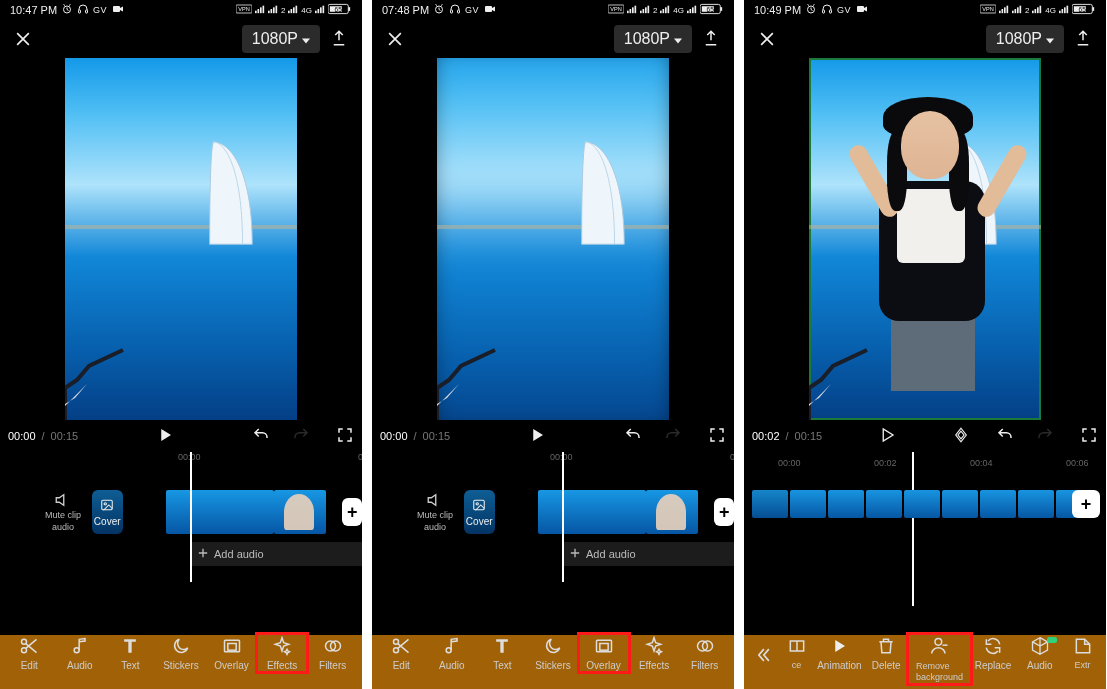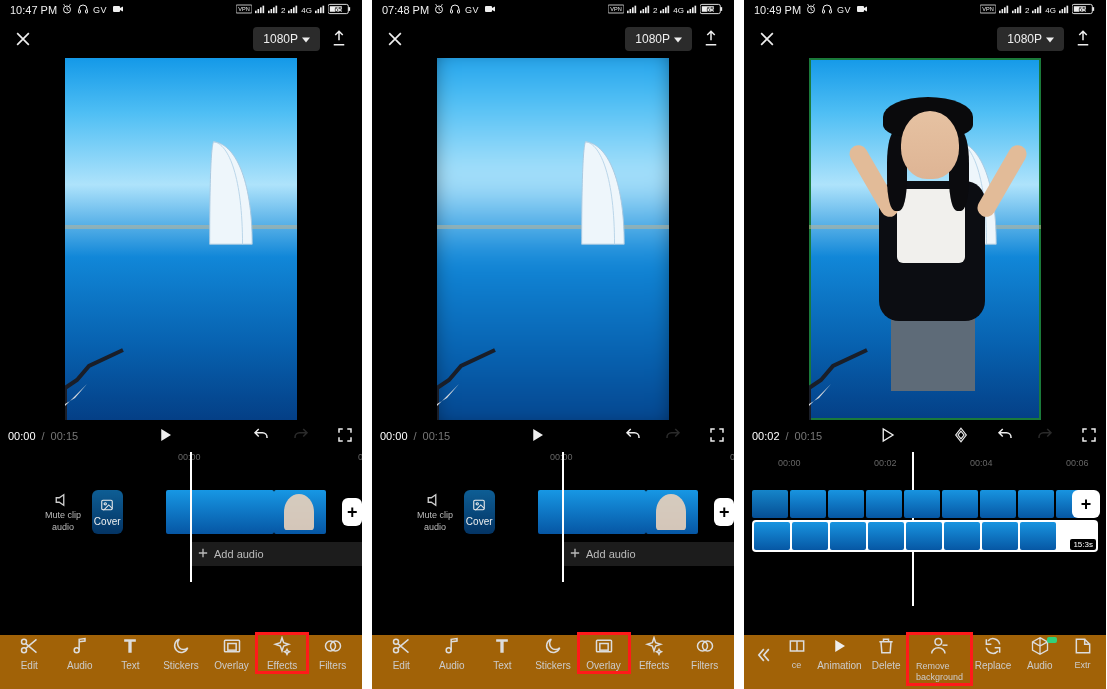--- a/index.html
+++ b/index.html
@@ -4,21 +4,21 @@
 <style>
 html,body{margin:0;padding:0;background:#fff;font-family:-apple-system,Helvetica,Arial,sans-serif;}
 .wrap{display:flex;gap:10px;padding:0;}
 .phone{width:362px;height:689px;background:#000;position:relative;overflow:hidden;color:#eee;font-size:10px;}
 .statusbar{display:flex;align-items:center;height:20px;padding:0 10px;}
 .sb-left{display:flex;align-items:center;gap:4px;font-size:11px;font-weight:500;}
 .sb-right{margin-left:auto;display:flex;align-items:center;gap:3px;}
 .titlebar{display:flex;align-items:center;height:38px;padding:0 12px;gap:10px;}
 .close-x{width:22px;height:22px;display:flex;align-items:center;justify-content:center;}
 .spacer{flex:1;}
-.resbtn{background:#2b2b2b;border-radius:4px;padding:5px 10px;font-size:12px;display:flex;align-items:center;gap:4px;}
+.resbtn{background:#2b2b2b;border-radius:4px;padding:5px 10px;font-size:16px;display:flex;align-items:center;gap:4px;}
 .export{width:20px;height:20px;}
 .preview{display:flex;justify-content:center;}
 .preview-img{width:232px;height:362px;position:relative;overflow:hidden;}
 .sky{background:linear-gradient(180deg,#1499e8 0%,#4ebef4 15%,#aee3fb 35%,#1187d8 55%,#0760ae 80%,#043f86 100%);width:100%;height:100%;}
 .blurred .sky{filter:blur(12px);transform:scale(1.1);}
 .sail{position:absolute;left:58%;top:22%;width:58px;height:110px;}
 .sail svg{width:100%;height:100%;}
 .skyline{position:absolute;left:0;top:46%;width:100%;height:4px;background:rgba(200,180,140,0.5);}
 .bow{position:absolute;left:0;bottom:0;width:60px;height:80px;}
 .person{position:absolute;left:18%;top:12%;width:170px;height:300px;}
@@ -636,31 +636,20 @@
           <div class="thumb"></div>
           <div class="thumb"></div>
           <div class="thumb"></div>
           <div class="thumb"></div>
           <div class="thumb"></div>
           <div class="thumb"></div>
           <div class="thumb"></div>
           <div class="thumb"></div>
           <div class="addbtn" style="margin-left:0;position:absolute;right:-2px;top:0">+</div>
         </div>
-        <div class="track sel">
-          <div class="thumb"></div>
-          <div class="thumb"></div>
-          <div class="thumb"></div>
-          <div class="thumb"></div>
-          <div class="thumb"></div>
-          <div class="thumb"></div>
-          <div class="thumb"></div>
-          <div class="thumb"></div>
-          <span class="badge">15:3s</span>
-        </div>
       </div>
       <div class="toolbar">
         <div class="backchev">
           <svg viewBox="0 0 24 24" width="20" height="20" fill="none" stroke="#ddd" stroke-width="2">
             <path d="M13 5l-6 7 6 7 M19 5l-6 7 6 7"></path>
           </svg>
         </div>
         <div class="tbtn narrow">
           <span class="ic">
             <svg viewBox="0 0 24 24" width="20" height="20" fill="none" stroke="#ddd" stroke-width="1.8">

